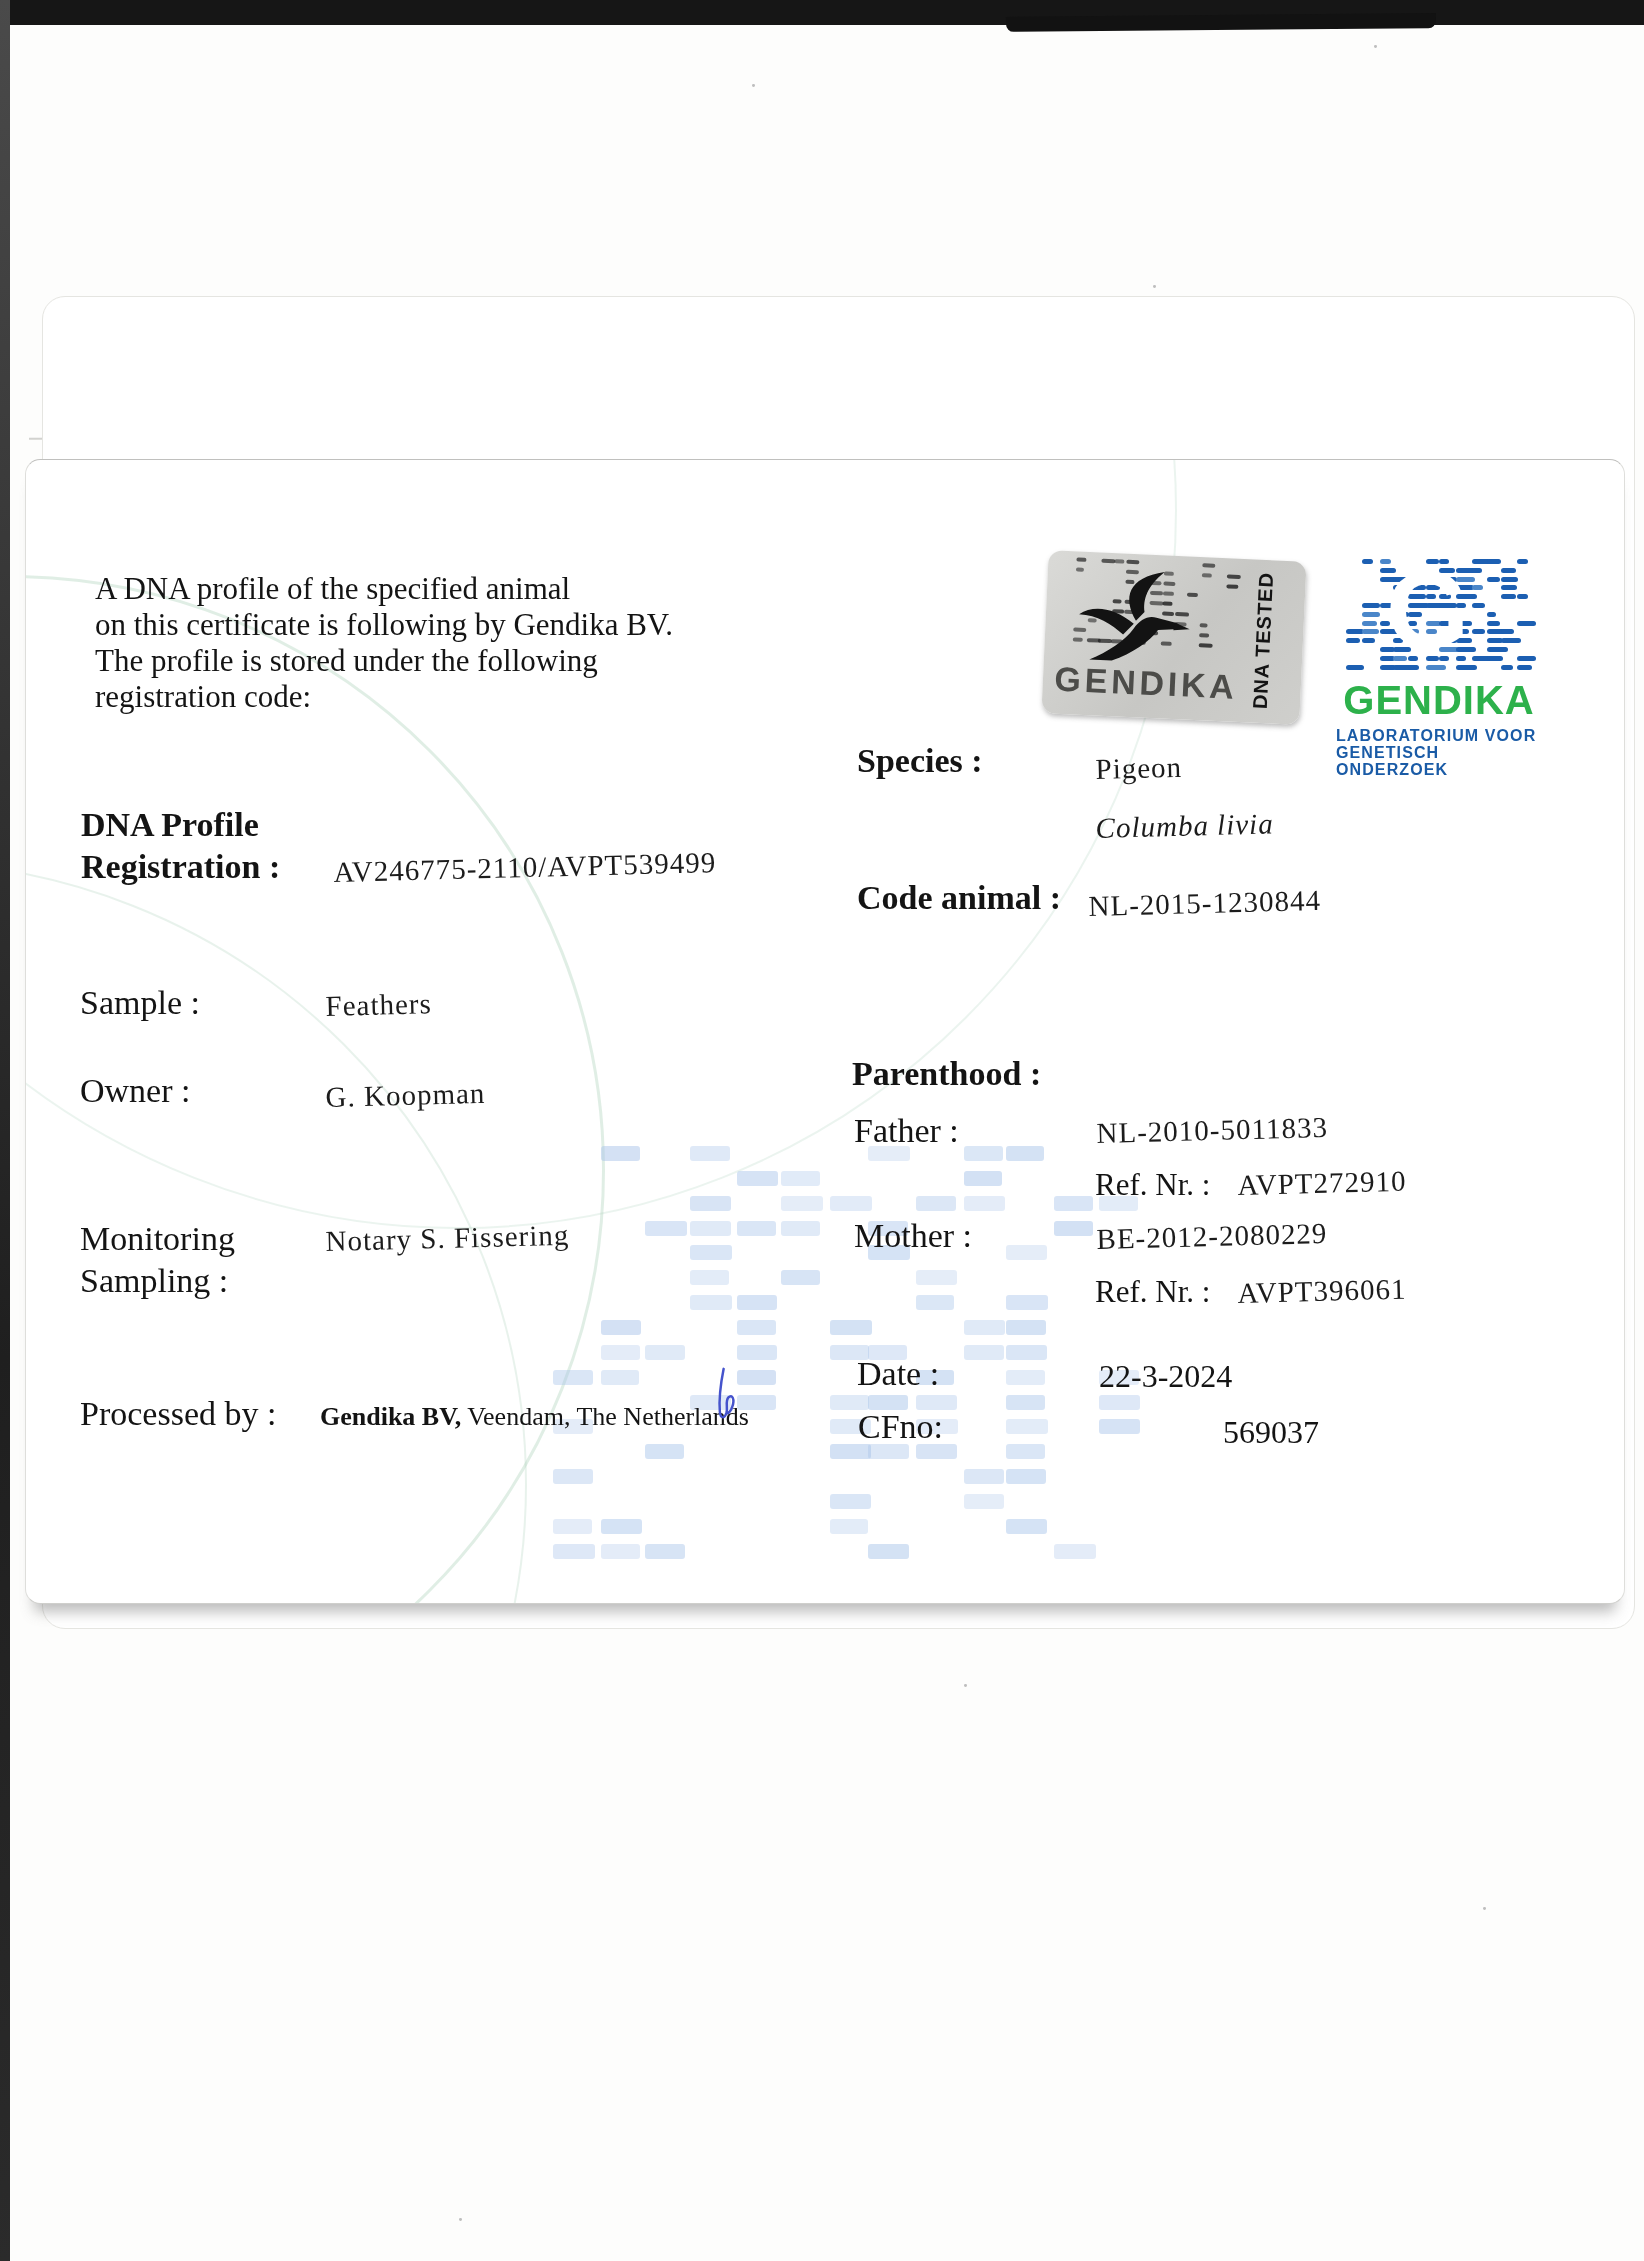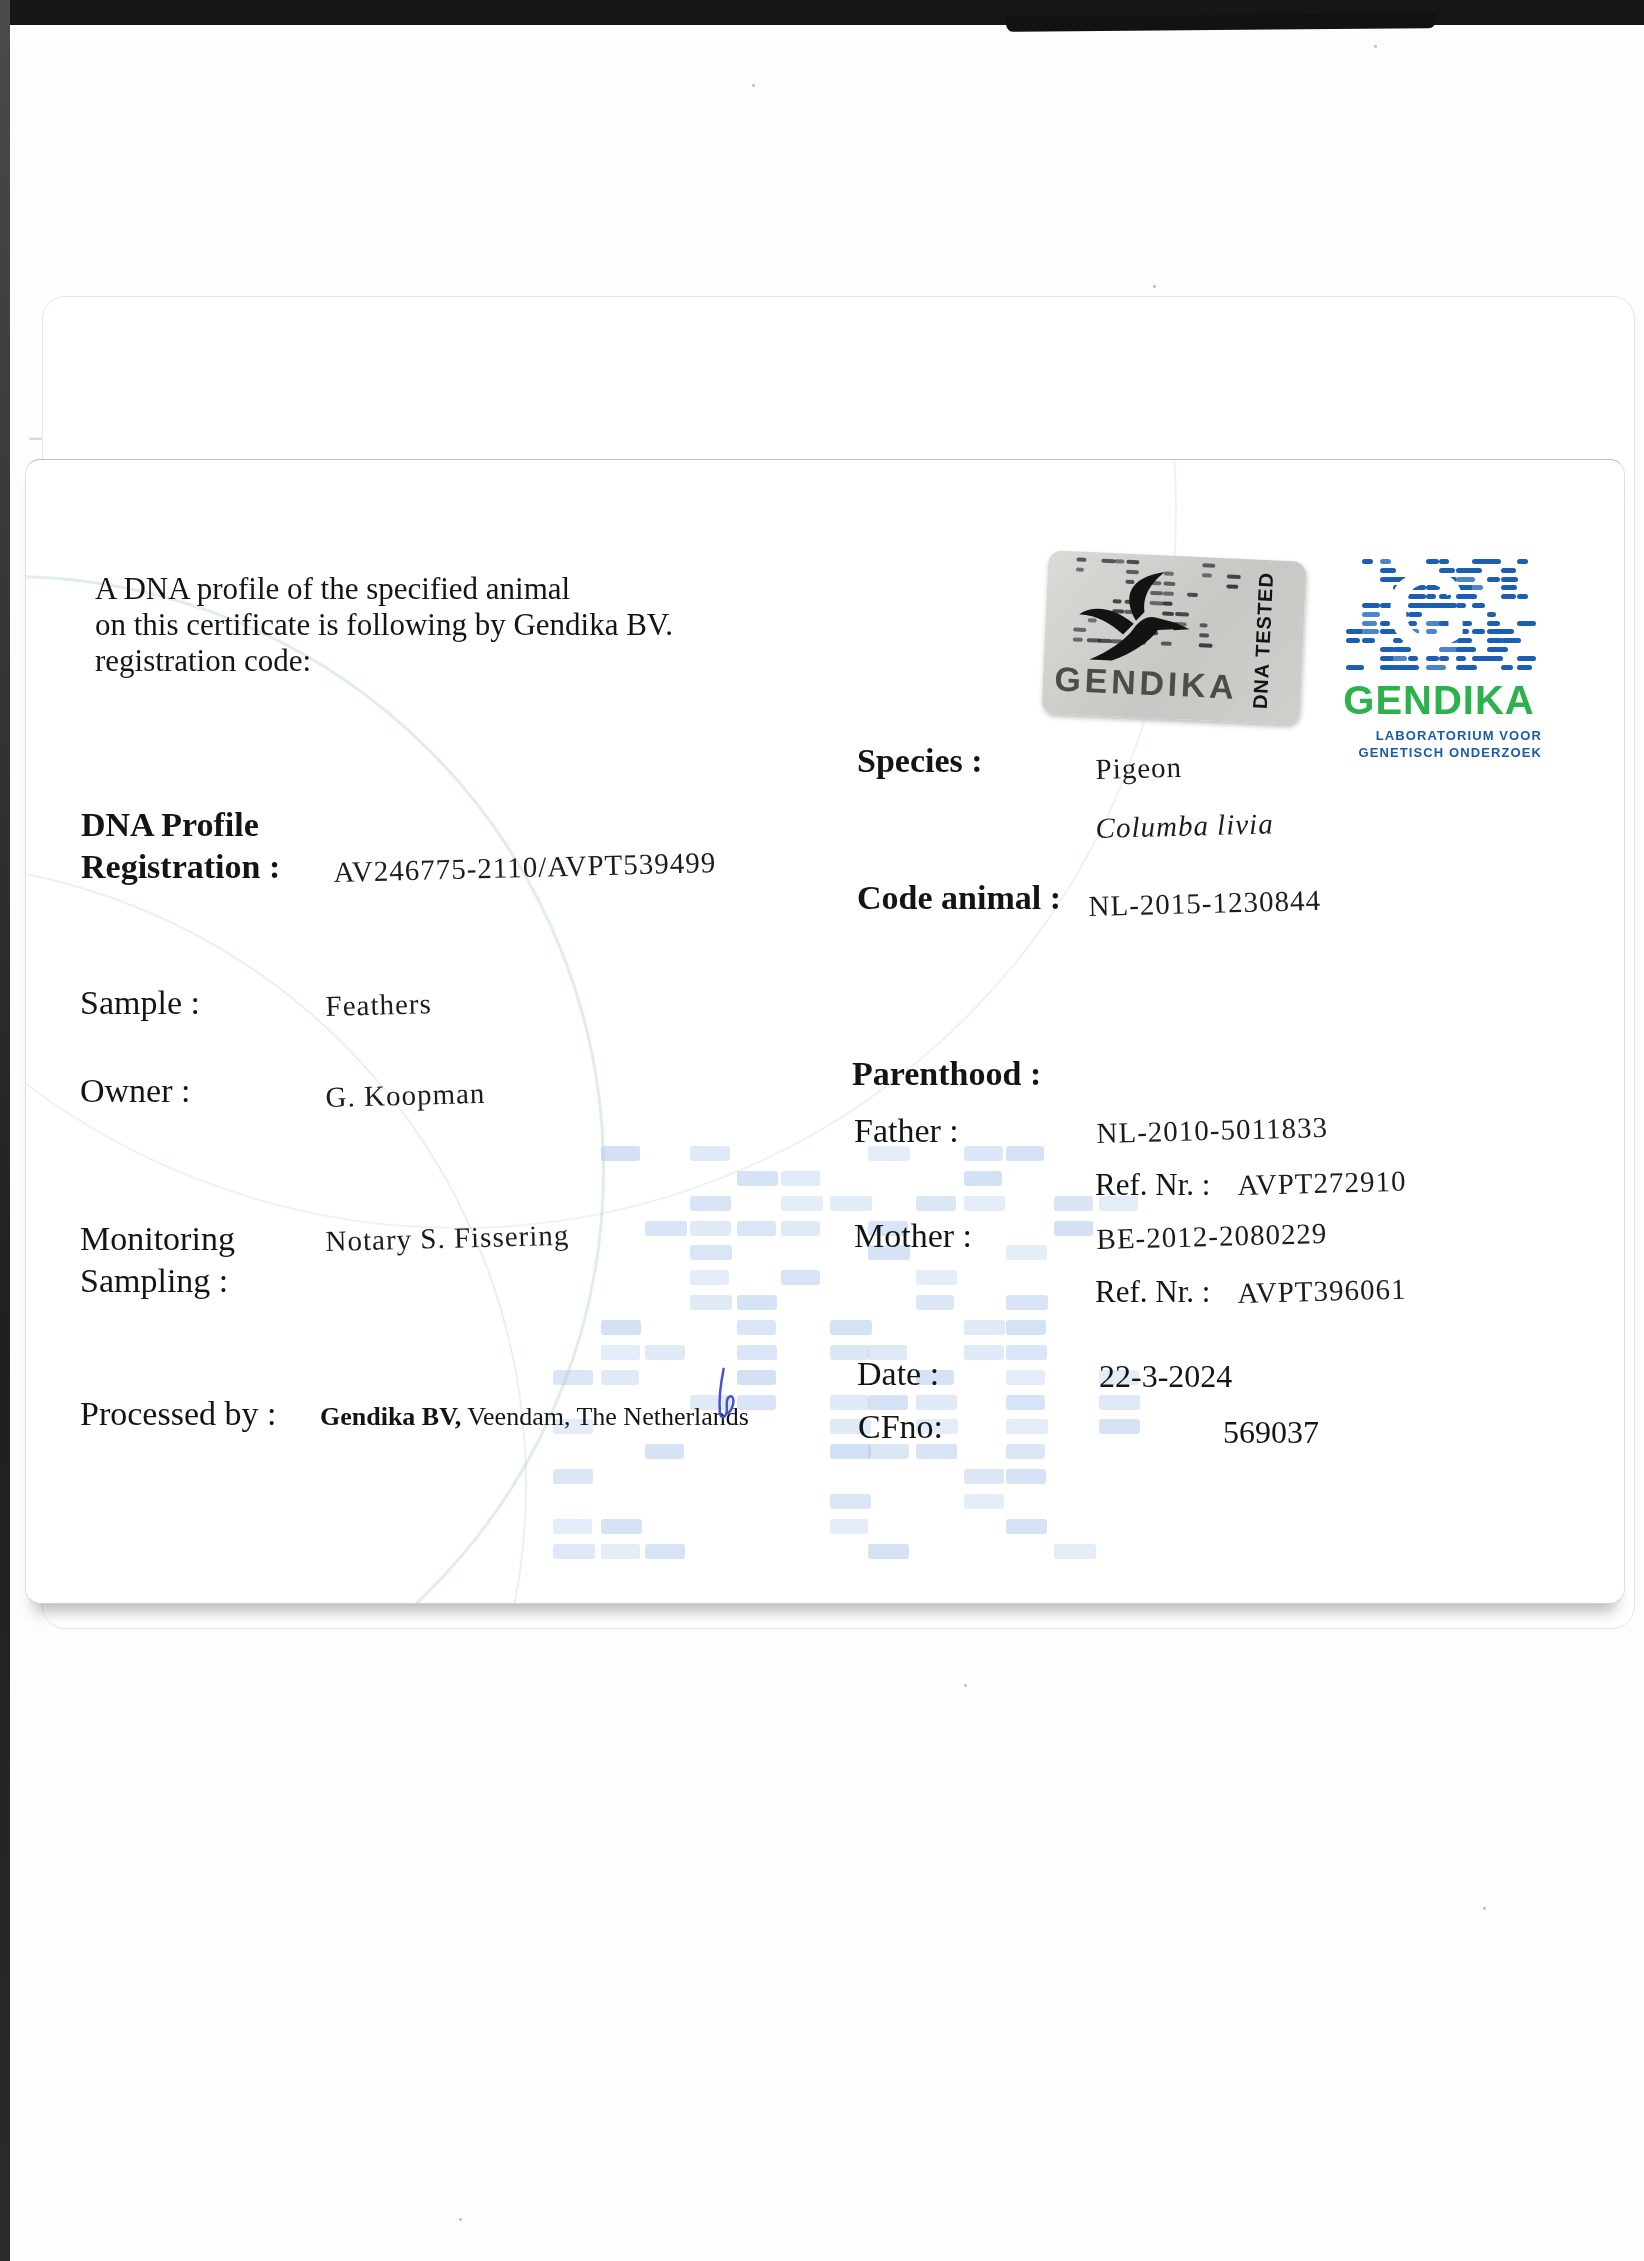--- a/index.html
+++ b/index.html
@@ -54,22 +54,22 @@
   .bird{position:absolute;left:27px;top:13.4px;width:153px;height:103px;}
 
   
   .logo{position:absolute;left:1310px;top:99px;width:206px;}
   .logo-bands{position:absolute;left:11.5px;top:0;width:184px;height:113px;}
   .logo-g{position:absolute;left:50px;top:-11.5px;font-family:"Liberation Sans",sans-serif;
           font-weight:bold;font-size:107px;color:#ffffff;}
   .logo-brand{position:absolute;left:0;top:119px;width:206px;text-align:center;
               font-family:"Liberation Sans",sans-serif;font-weight:bold;font-size:40px;
               letter-spacing:1px;color:var(--logo-green,#2db14b);}
-  .logo-sub{position:absolute;left:0;top:168px;width:206px;text-align:right;
-            font-family:"Liberation Sans",sans-serif;font-weight:bold;font-size:13px;
+  .logo-sub{position:absolute;left:0;top:168px;width:206px;text-align:left;
+            font-family:"Liberation Sans",sans-serif;font-weight:bold;font-size:16px;
             letter-spacing:1.1px;line-height:17px;color:var(--sub-blue,#1a5ba6);}
 
   .wm-bands{position:absolute;left:531px;top:686px;width:612px;height:430px;z-index:1;}
   .band{position:absolute;border-radius:2.9px;}
 
   .z{z-index:5;}
   .proc-line{position:absolute;left:294px;top:942px;font-size:26px;white-space:nowrap;z-index:5;}
   .sig{position:absolute;left:686px;top:906px;width:29px;height:59px;z-index:6;}
 </style>
 </head>
@@ -178,20 +178,21 @@
         <div class="band" style="left: 542px; top: 50px; width: 39px; height: 15.3px; background: rgba(170, 197, 234, 0.33);"></div>
         <div class="band" style="left: 542px; top: 224px; width: 40px; height: 15.3px; background: rgba(170, 197, 234, 0.32);"></div>
         <div class="band" style="left: 542px; top: 249px; width: 41px; height: 15.3px; background: rgba(170, 197, 234, 0.39);"></div>
         <div class="band" style="left: 542px; top: 273px; width: 41px; height: 15.3px; background: rgba(170, 197, 234, 0.48);"></div>
       </div>
 
 
     <div class="intro z">
       <span style="display:block">A DNA profile of the specified animal</span>
       <span style="display:block">on this certificate is following by Gendika BV.</span>
+      <span style="display:block">The profile is stored under the following</span>
       <span style="display:block">registration code:</span>
     </div>
 
     <div class="lbl b z" style="left:55px;top:346px">DNA Profile</div>
     <div class="lbl b z" style="left:55px;top:388px">Registration :</div>
     <div class="hand z" style="left:308px;top:396px">AV246775-2110/AVPT539499</div>
 
     <div class="lbl z" style="left:54px;top:524px">Sample :</div>
     <div class="hand z" style="left:300px;top:530px">Feathers</div>
 

